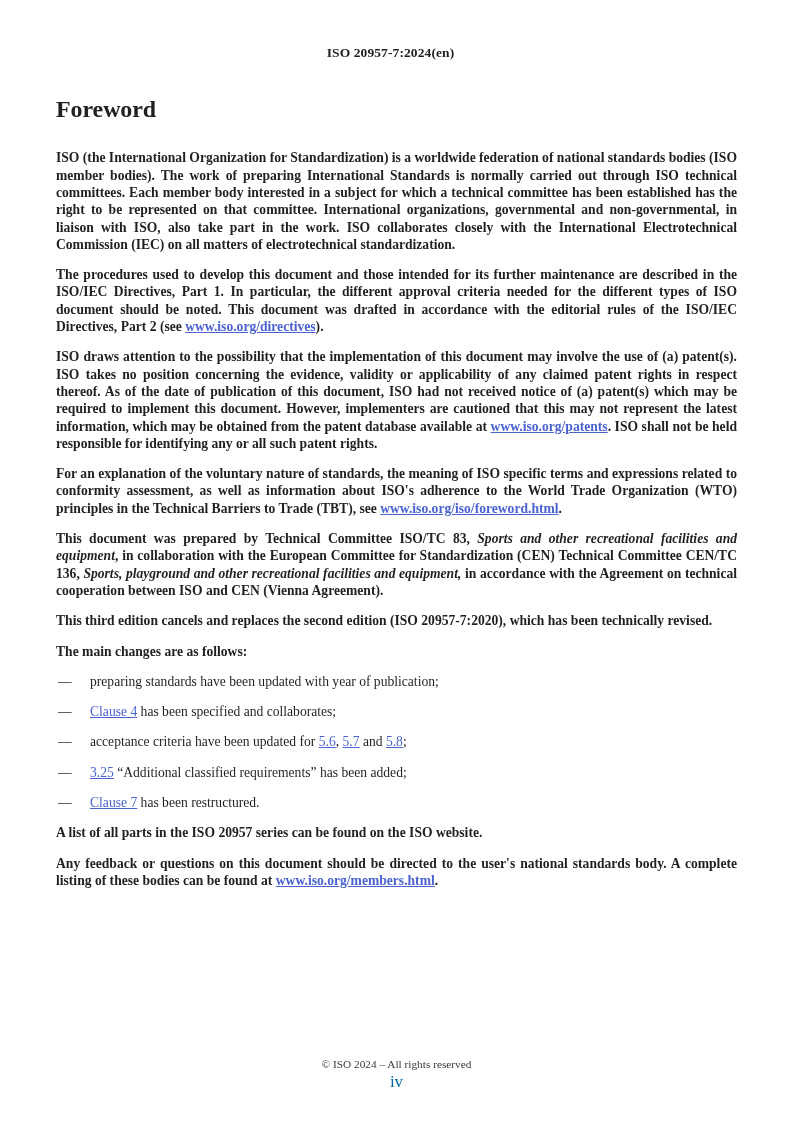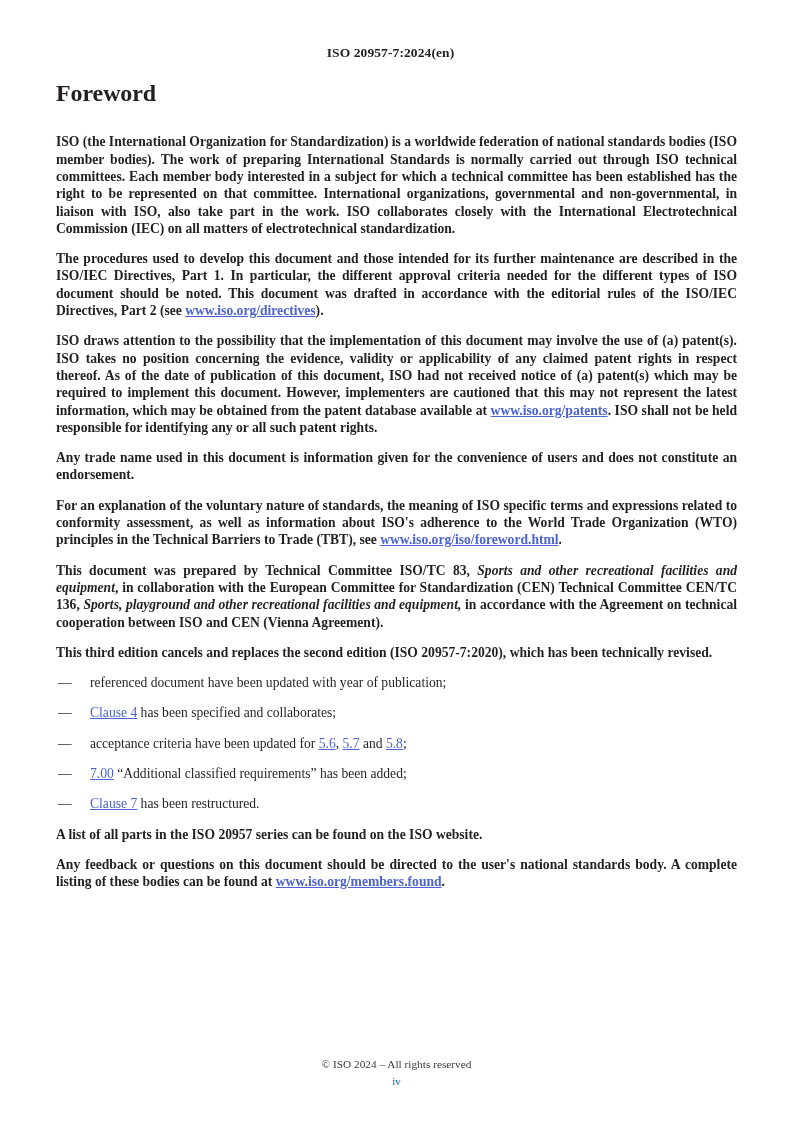--- a/index.html
+++ b/index.html
@@ -28,21 +28,21 @@
     right: 12px;
     text-align: center;
     font-size: 13.5px;
     font-weight: bold;
     letter-spacing: 0.1px;
     color: #231f20;
   }
   .content {
     position: absolute;
     left: 56px;
-    top: 80px;
+    top: 96px;
     width: 681px;
   }
   h1.section-title {
     font-size: 24px;
     font-weight: bold;
     margin: 0 0 27px 0;
     padding: 0;
     line-height: 1.1;
     letter-spacing: -0.1px;
     color: #231f20;
@@ -90,21 +90,21 @@
     right: 0;
     bottom: 32px;
     text-align: center;
   }
   .footer .copyright {
     font-size: 11.3px;
     line-height: 15px;
     color: #3a3a3a;
   }
   .footer .page-number {
-    font-size: 11px;
+    font-size: 17px;
     line-height: 17px;
     color: #0369a1;
     margin-top: 1px;
   }
 </style>
 </head>
 <body>
 
 <div class="page">
 
@@ -113,50 +113,50 @@
   <div class="content">
 
     <h1 class="section-title">Foreword</h1>
 
     <p class="body-text">ISO (the International Organization for Standardization) is a worldwide federation of national standards bodies (ISO member bodies). The work of preparing International Standards is normally carried out through ISO technical committees. Each member body interested in a subject for which a technical committee has been established has the right to be represented on that committee. International organizations, governmental and non-governmental, in liaison with ISO, also take part in the work. ISO collaborates closely with the International Electrotechnical Commission (IEC) on all matters of electrotechnical standardization.</p>
 
     <p class="body-text"><span>The procedures used to develop this document and those intended for its further maintenance are described in the ISO/IEC Directives, Part 1. In particular, the different approval criteria needed for the different types of ISO document should be noted. This document was drafted in accordance with the editorial rules of the ISO/IEC Directives, Part 2 (see </span><a class="doc-link" href="#">www.iso.org/directives</a><span>).</span></p>
 
     <p class="body-text"><span>ISO draws attention to the possibility that the implementation of this document may involve the use of (a) patent(s). ISO takes no position concerning the evidence, validity or applicability of any claimed patent rights in respect thereof. As of the date of publication of this document, ISO had not received notice of (a) patent(s) which may be required to implement this document. However, implementers are cautioned that this may not represent the latest information, which may be obtained from the patent database available at </span><a class="doc-link" href="#">www.iso.org/patents</a><span>. ISO shall not be held responsible for identifying any or all such patent rights.</span></p>
 
-    <p class="body-text">Any trade name used in this document is information given for the convenience of users and does not constitute an endorsement.</p>
 
     <p class="body-text"><span>For an explanation of the voluntary nature of standards, the meaning of ISO specific terms and expressions related to conformity assessment, as well as information about ISO's adherence to the World Trade Organization (WTO) principles in the Technical Barriers to Trade (TBT), see </span><a class="doc-link" href="#">www.iso.org/iso/foreword.html</a><span>.</span></p>
 
     <p class="body-text"><span>This document was prepared by Technical Committee ISO/TC 83, </span><span class="italic">Sports and other recreational facilities and equipment</span><span>, in collaboration with the European Committee for Standardization (CEN) Technical Committee CEN/TC 136, </span><span class="italic">Sports, playground and other recreational facilities and equipment,</span><span> in accordance with the Agreement on technical cooperation between ISO and CEN (Vienna Agreement).</span></p>
 
     <p class="body-text">This third edition cancels and replaces the second edition (ISO 20957-7:2020), which has been technically revised.</p>
 
+    <p class="body-text">The main changes are as follows:</p>
 
     <ul class="change-list">
       <li>
-        <span class="dash">—</span><span>referenced document have been updated with year of publication;</span><span></span><span></span><span></span>
+        <span class="dash">—</span><span>preparing standards have been updated with year of publication;</span><span></span><span></span><span></span>
       </li>
       <li>
         <span class="dash">—</span><span></span><a class="doc-link" href="#">Clause 4</a><span> has been specified and collaborates;</span><span></span><span></span>
       </li>
       <li>
         <span class="dash">—</span><span>acceptance criteria have been updated for </span><a class="doc-link" href="#">5.6</a><span>, </span><a class="doc-link" href="#">5.7</a><span> and </span><a class="doc-link" href="#">5.8</a><span>;</span>
       </li>
       <li>
-        <span class="dash">—</span><span></span><a class="doc-link" href="#">7.00</a><span> “Additional classified requirements” has been added;</span><span></span><span></span>
+        <span class="dash">—</span><span></span><a class="doc-link" href="#">3.25</a><span> “Additional classified requirements” has been added;</span><span></span><span></span>
       </li>
       <li>
         <span class="dash">—</span><span></span><a class="doc-link" href="#">Clause 7</a><span> has been restructured.</span><span></span><span></span>
       </li>
     </ul>
 
     <p class="body-text">A list of all parts in the ISO 20957 series can be found on the ISO website.</p>
 
-    <p class="body-text"><span>Any feedback or questions on this document should be directed to the user's national standards body. A complete listing of these bodies can be found at </span><a class="doc-link" href="#">www.iso.org/members.found</a><span>.</span></p>
+    <p class="body-text"><span>Any feedback or questions on this document should be directed to the user's national standards body. A complete listing of these bodies can be found at </span><a class="doc-link" href="#">www.iso.org/members.html</a><span>.</span></p>
 
   </div>
 
   <div class="footer">
     <div class="copyright">© ISO 2024 – All rights reserved</div>
     <div class="page-number">iv</div>
   </div>
 
 </div>
 

